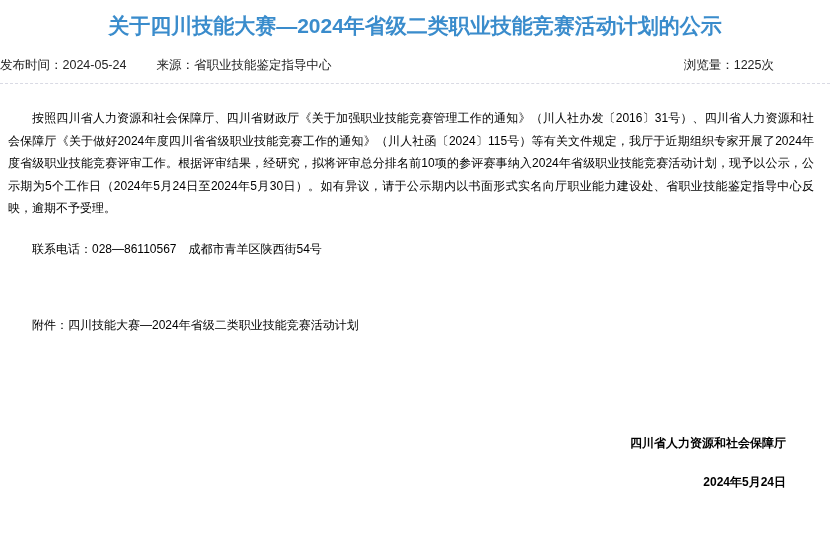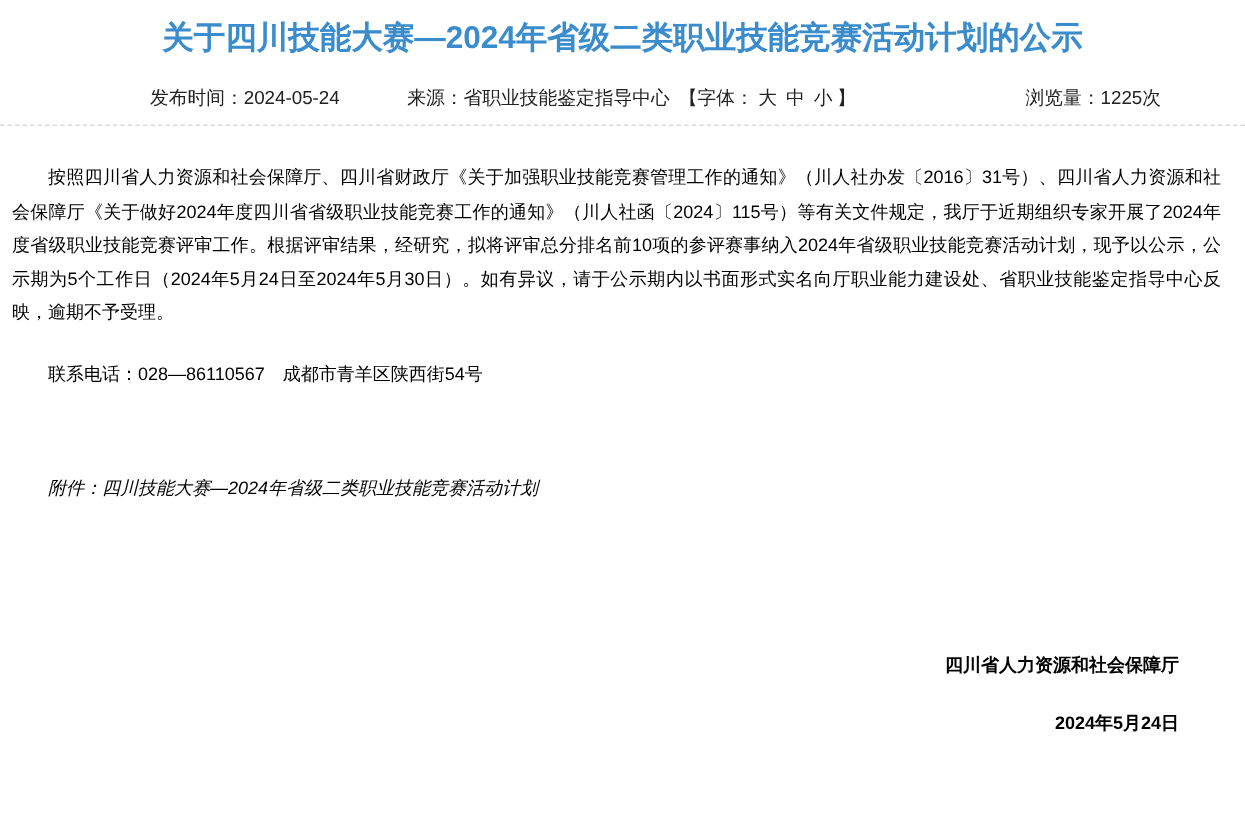--- a/index.html
+++ b/index.html
@@ -26,26 +26,25 @@
     text-align: center;
     font-size: 21px;
     line-height: 26px;
     font-weight: bold;
     color: #3a8ccc; 
   }
   .meta-row {
     display: flex;
     align-items: center;
     margin-top: 18px;
-    padding-left: 100px;
     font-size: 12.5px;
     color: #222;
     white-space: nowrap;
   }
-  .meta-source { margin-left: 45px; }
+  .meta-source { margin-left: 30px; }
   .meta-font { margin-left: 6px; }
   .font-size-btn {
     background: none;
     border: none;
     padding: 0 3px;
     font-size: 12.5px;
     color: #222;
     cursor: pointer;
     font-family: inherit;
   }
@@ -61,21 +60,21 @@
     font-size: 12px;
     line-height: 22.5px;
   }
   .para {
     margin: 23px 0 0;
     text-align: justify;
     text-indent: 2em;
   }
   .contact-line1 { margin: 18px 0 0; text-indent: 2em; }
   .contact-line2 { margin: 13px 0 0; text-indent: 6.8em; }
-  .attachment { margin: 54px 0 0; text-indent: 2em; font-style: italic; }
+  .attachment { margin: 54px 0 0; text-indent: 2em; }
   .attachment-link {
     color: #000;
     text-decoration: none;
     cursor: pointer;
   }
   .signature { text-align: right; padding-right: 28px; font-weight: bold; }
   .sig-agency { margin: 95px 0 0; }
   .sig-date { margin: 17px 0 0; }
 </style>
 </head>
@@ -84,23 +83,20 @@
 <div class="page">
 
   <h1 class="title">关于四川技能大赛—2024年省级二类职业技能竞赛活动计划的公示</h1>
 
   <div class="meta-row">
     <span class="meta-publish">
       <span>发布时间：</span><span>2024-05-24</span>
     </span>
     <span class="meta-source">
       <span>来源：</span><span>省职业技能鉴定指导中心</span>
-    </span>
-    <span class="meta-font">
-      <span>【字体：</span><button class="font-size-btn">大</button><button class="font-size-btn">中</button><button class="font-size-btn">小</button><span>】</span>
     </span>
     <span class="meta-views">
       <span>浏览量：</span><span>1225次</span>
     </span>
   </div>
 
   <hr class="divider">
 
   <div class="content">
     <p class="para">按照四川省人力资源和社会保障厅、四川省财政厅《关于加强职业技能竞赛管理工作的通知》（川人社办发〔2016〕31号）、四川省人力资源和社会保障厅《关于做好2024年度四川省省级职业技能竞赛工作的通知》（川人社函〔2024〕115号）等有关文件规定，我厅于近期组织专家开展了2024年度省级职业技能竞赛评审工作。根据评审结果，经研究，拟将评审总分排名前10项的参评赛事纳入2024年省级职业技能竞赛活动计划，现予以公示，公示期为5个工作日（2024年5月24日至2024年5月30日）。如有异议，请于公示期内以书面形式实名向厅职业能力建设处、省职业技能鉴定指导中心反映，逾期不予受理。</p>

